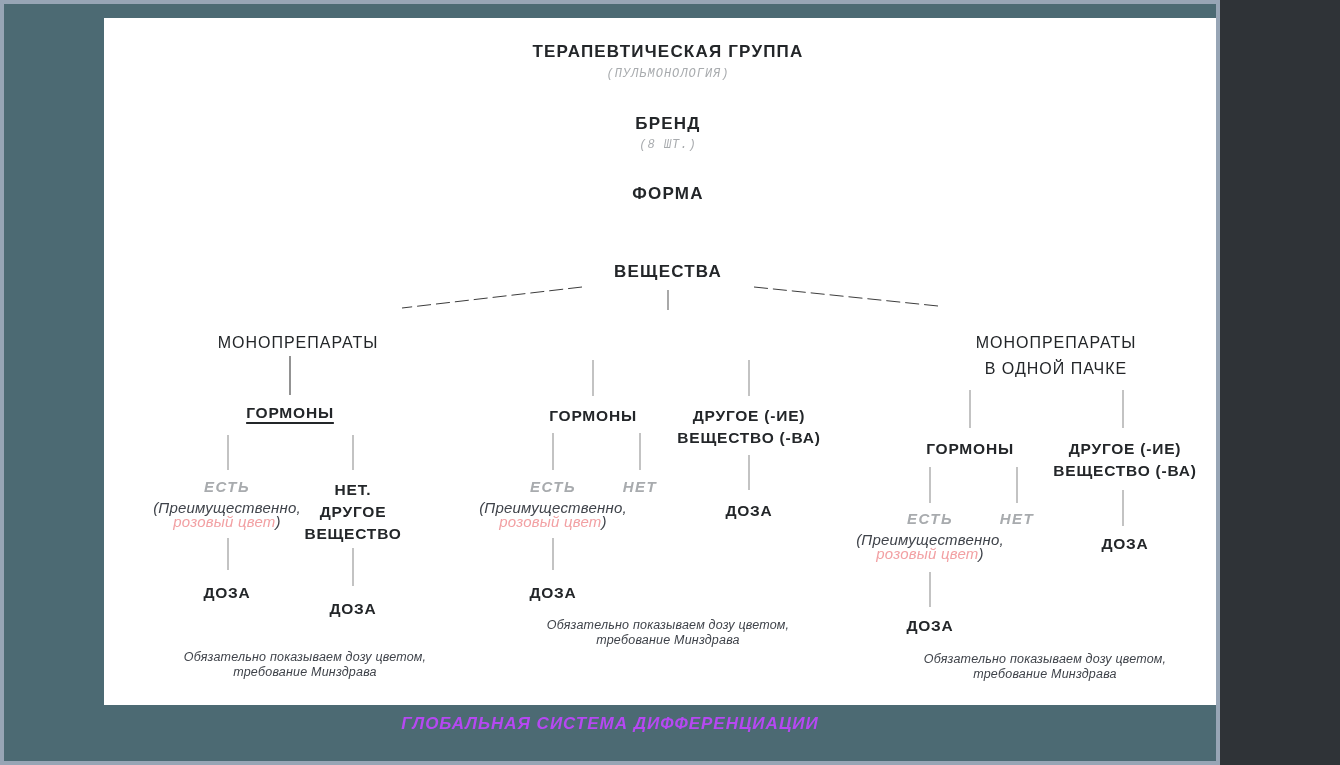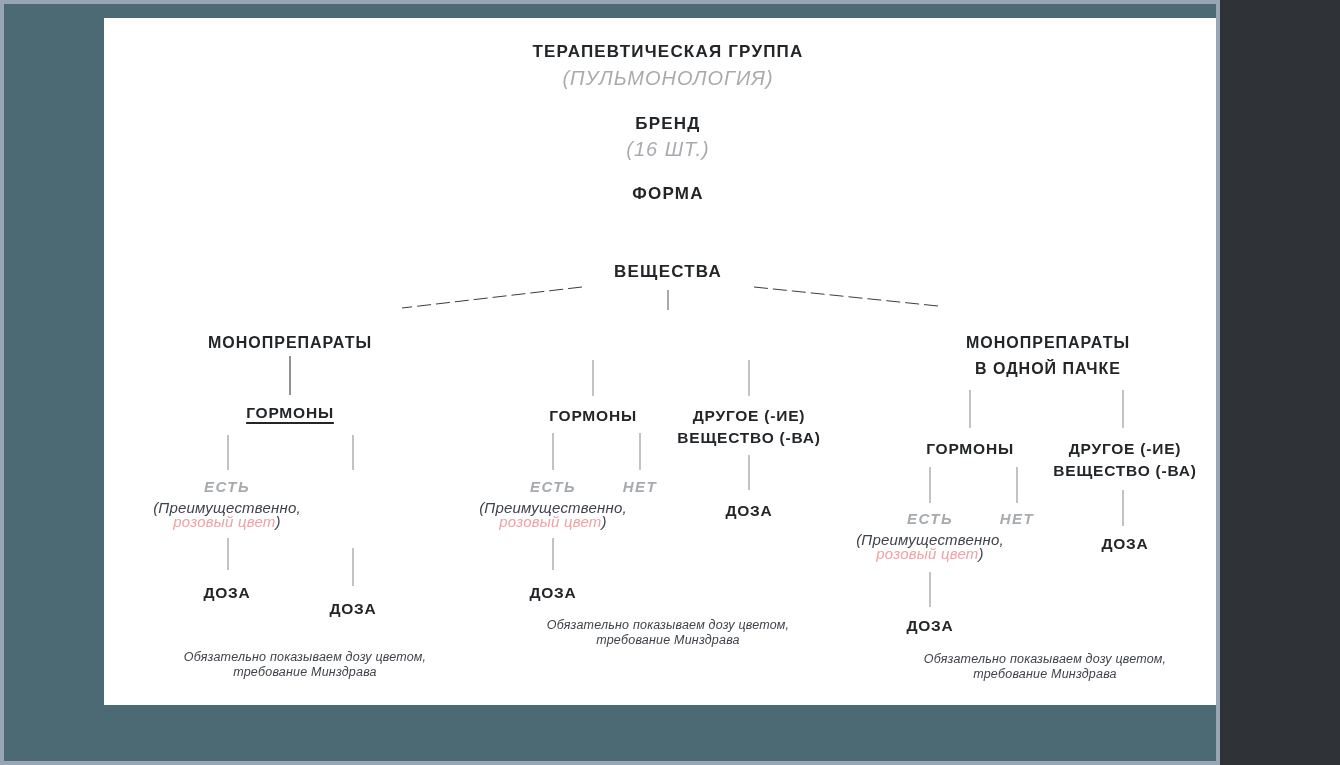--- a/index.html
+++ b/index.html
@@ -5,22 +5,22 @@
   html,body{margin:0;padding:0;background:#2f3337;}
   .stage{
     position:relative;width:1220px;height:765px;overflow:hidden;
     background:#4c6a73;font-family:"Liberation Sans",sans-serif;
   }
   .frame{position:absolute;inset:0;border:4px solid #97a5b5;pointer-events:none;z-index:5;}
   .card{position:absolute;left:104px;top:18px;width:1153px;height:687px;background:#ffffff;}
   .connectors{position:absolute;left:0;top:0;width:1153px;height:687px;}
   .node{position:absolute;transform:translateX(-50%);white-space:nowrap;text-align:center;}
   .h1{font-size:17px;font-weight:700;letter-spacing:1.2px;color:#232629;}
-  .sub{font-size:20px;font-style:italic;letter-spacing:1px;color:#a8abae;}
-  .branch-title{font-size:16px;font-weight:700;letter-spacing:1px;color:#232629;line-height:26px;}
+  .sub{font-size:12px;font-style:italic;letter-spacing:1px;color:#a8abae;font-family:Liberation Mono, monospace;}
+  .branch-title{font-size:16px;font-weight:400;letter-spacing:1px;color:#232629;line-height:26px;margin-left:8px;}
   .nodelabel{font-size:15.5px;font-weight:700;letter-spacing:0.8px;color:#232629;line-height:22px;}
   .underlined{text-decoration:underline;text-underline-offset:4px;text-decoration-thickness:1.5px;}
   .gray-label{font-size:15px;font-weight:700;font-style:italic;letter-spacing:1.5px;color:#a8abae;}
   .small-note{font-size:15px;font-style:italic;color:#3f434a;line-height:14px;letter-spacing:0.2px;}
   .small-note .pink{color:#f2a0a3;text-align:center;}
   .footnote{font-size:12.5px;font-style:italic;color:#3f434a;line-height:14.5px;letter-spacing:0.2px;}
   .caption{
     position:absolute;left:0;top:714px;width:100%;text-align:center;
     font-size:17px;font-weight:700;font-style:italic;letter-spacing:1px;color:#b648f2;
   }
@@ -56,30 +56,35 @@
       <line x1="1019" y1="372" x2="1019" y2="410" stroke="#9b9b9b" stroke-width="1.2"></line>
       <line x1="826" y1="449" x2="826" y2="485" stroke="#9b9b9b" stroke-width="1.2"></line>
       <line x1="913" y1="449" x2="913" y2="485" stroke="#9b9b9b" stroke-width="1.2"></line>
       <line x1="826" y1="554" x2="826" y2="589" stroke="#9b9b9b" stroke-width="1.2"></line>
       <line x1="1019" y1="472" x2="1019" y2="508" stroke="#9b9b9b" stroke-width="1.2"></line>
     </svg>
 
     <div class="node h1" style="left:564px;top:24px">ТЕРАПЕВТИЧЕСКАЯ ГРУППА</div>
     <div class="node sub" style="left:564px;top:49px">(ПУЛЬМОНОЛОГИЯ)</div>
     <div class="node h1" style="left:564px;top:96px">БРЕНД</div>
-    <div class="node sub" style="left:564px;top:120px">(16 ШТ.)</div>
+    <div class="node sub" style="left:564px;top:120px">(8 ШТ.)</div>
     <div class="node h1" style="left:564px;top:166px">ФОРМА</div>
     <div class="node h1" style="left:564px;top:244px">ВЕЩЕСТВА</div>
 
     <div class="node branch-title" style="left:186px;top:312px">МОНОПРЕПАРАТЫ</div>
     <div class="node nodelabel underlined" style="left:186px;top:384px">ГОРМОНЫ</div>
     <div class="node gray-label" style="left:123px;top:460px">ЕСТЬ</div>
     <div class="node small-note" style="left:123px;top:483px">
       <div>(Преимущественно,</div>
       <div><span class="pink">розовый цвет</span><span>)</span></div>
+    </div>
+    <div class="node nodelabel" style="left:249px;top:461px">
+      <div>НЕТ.</div>
+      <div>ДРУГОЕ</div>
+      <div>ВЕЩЕСТВО</div>
     </div>
     <div class="node nodelabel" style="left:123px;top:564px">ДОЗА</div>
     <div class="node nodelabel" style="left:249px;top:580px">ДОЗА</div>
     <div class="node footnote" style="left:201px;top:632px">
       <div>Обязательно показываем дозу цветом,</div>
       <div>требование Минздрава</div>
     </div>
 
     <div class="node nodelabel" style="left:489px;top:387px">ГОРМОНЫ</div>
     <div class="node nodelabel" style="left:645px;top:387px">
@@ -116,13 +121,14 @@
     </div>
     <div class="node nodelabel" style="left:826px;top:597px">ДОЗА</div>
     <div class="node nodelabel" style="left:1021px;top:515px">ДОЗА</div>
     <div class="node footnote" style="left:941px;top:634px">
       <div>Обязательно показываем дозу цветом,</div>
       <div>требование Минздрава</div>
     </div>
 
   </div>
 
+  <div class="caption">ГЛОБАЛЬНАЯ СИСТЕМА ДИФФЕРЕНЦИАЦИИ</div>
 </div>
 
 </body></html>

